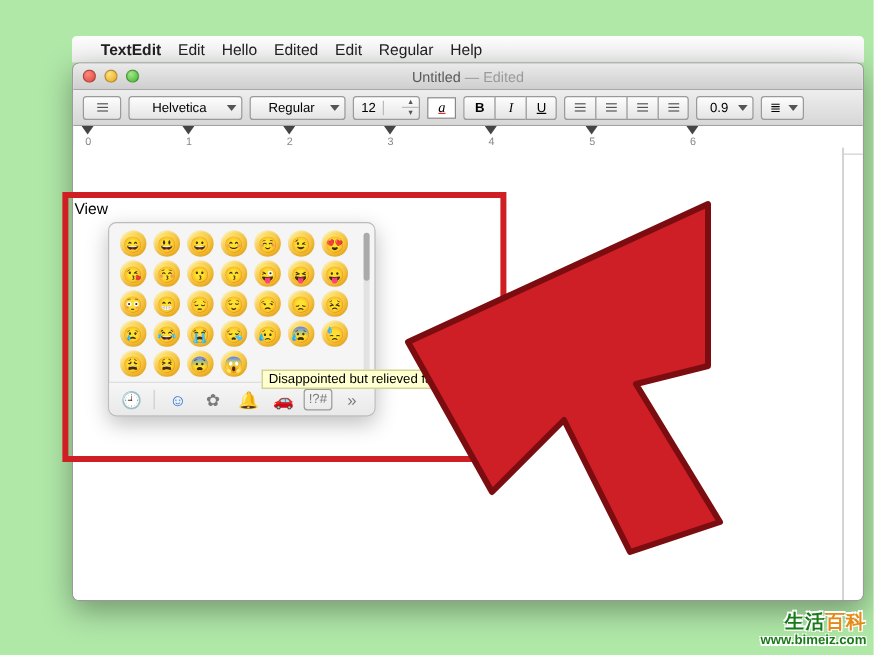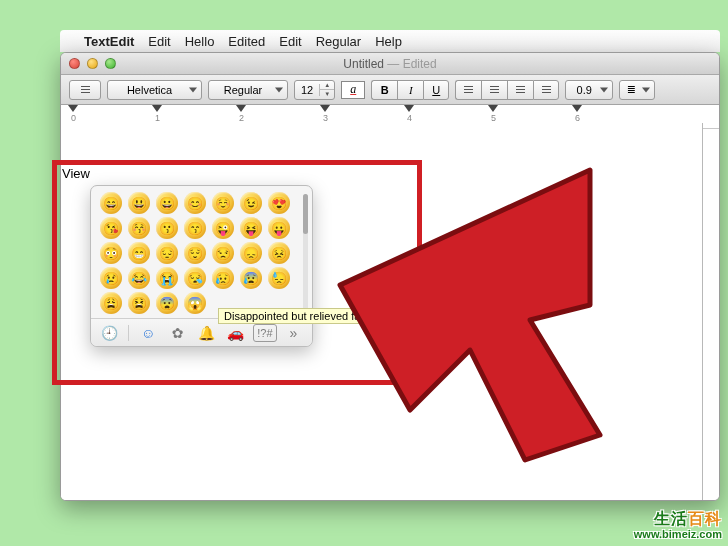--- a/index.html
+++ b/index.html
@@ -21,21 +21,21 @@
   .green { background: radial-gradient(circle at 35% 30%, #a5e88b, #3fb32f); }
   .title { position: absolute; left: 0; right: 0; text-align: center; font-size: 12px; color: #595959; }
   .title .edited { color: #9a9a9a; }
 
   
   .toolbar { height: 30px; background: linear-gradient(#eeeeee, #d7d7d7); border-bottom: 1px solid #a3a3a3; display: flex; align-items: center; gap: 6px; padding: 0 8px; font-size: 11px; }
   .tbtn, .tsel, .tstep { height: 20px; background: linear-gradient(#fdfdfd, #e5e5e5); border: 1px solid #9a9a9a; border-radius: 3px; box-shadow: 0 1px 0 rgba(255,255,255,0.6) inset; display: flex; align-items: center; justify-content: center; }
   .tbtn { width: 26px; }
   .tsel { padding: 0 16px 0 6px; position: relative; min-width: 70px; }
   .tsel::after { content: ""; position: absolute; right: 4px; top: 50%; width: 0; height: 0; border-left: 4px solid transparent; border-right: 4px solid transparent; border-top: 5px solid #555; transform: translateY(-50%); }
-  .tstep { display: flex; padding: 0; overflow: hidden; }
+  .tstep { display: flex; padding: 0; overflow: hidden; gap: 15px; }
   .tstep .val { padding: 0 6px; border-right: 1px solid #bbb; }
   .tstep .arrows { width: 14px; display: flex; flex-direction: column; }
   .tstep .arrows div { flex: 1; display: flex; align-items: center; justify-content: center; font-size: 7px; color: #555; }
   .tstep .arrows div:first-child { border-bottom: 1px solid #bbb; }
   .swatch { width: 24px; height: 18px; border: 1px solid #888; background: #fff; display:flex; align-items:center; justify-content:center; }
   .swatch .a { font-style: italic; font-family: Georgia, serif; text-decoration: underline; text-decoration-color: #d33; color: #000; font-size: 12px; }
   .btn-group { display: flex; }
   .btn-group .tbtn { border-radius: 0; border-right-width: 0; }
   .btn-group .tbtn:first-child { border-top-left-radius: 3px; border-bottom-left-radius: 3px; }
   .btn-group .tbtn:last-child { border-top-right-radius: 3px; border-bottom-right-radius: 3px; border-right-width: 1px; }

